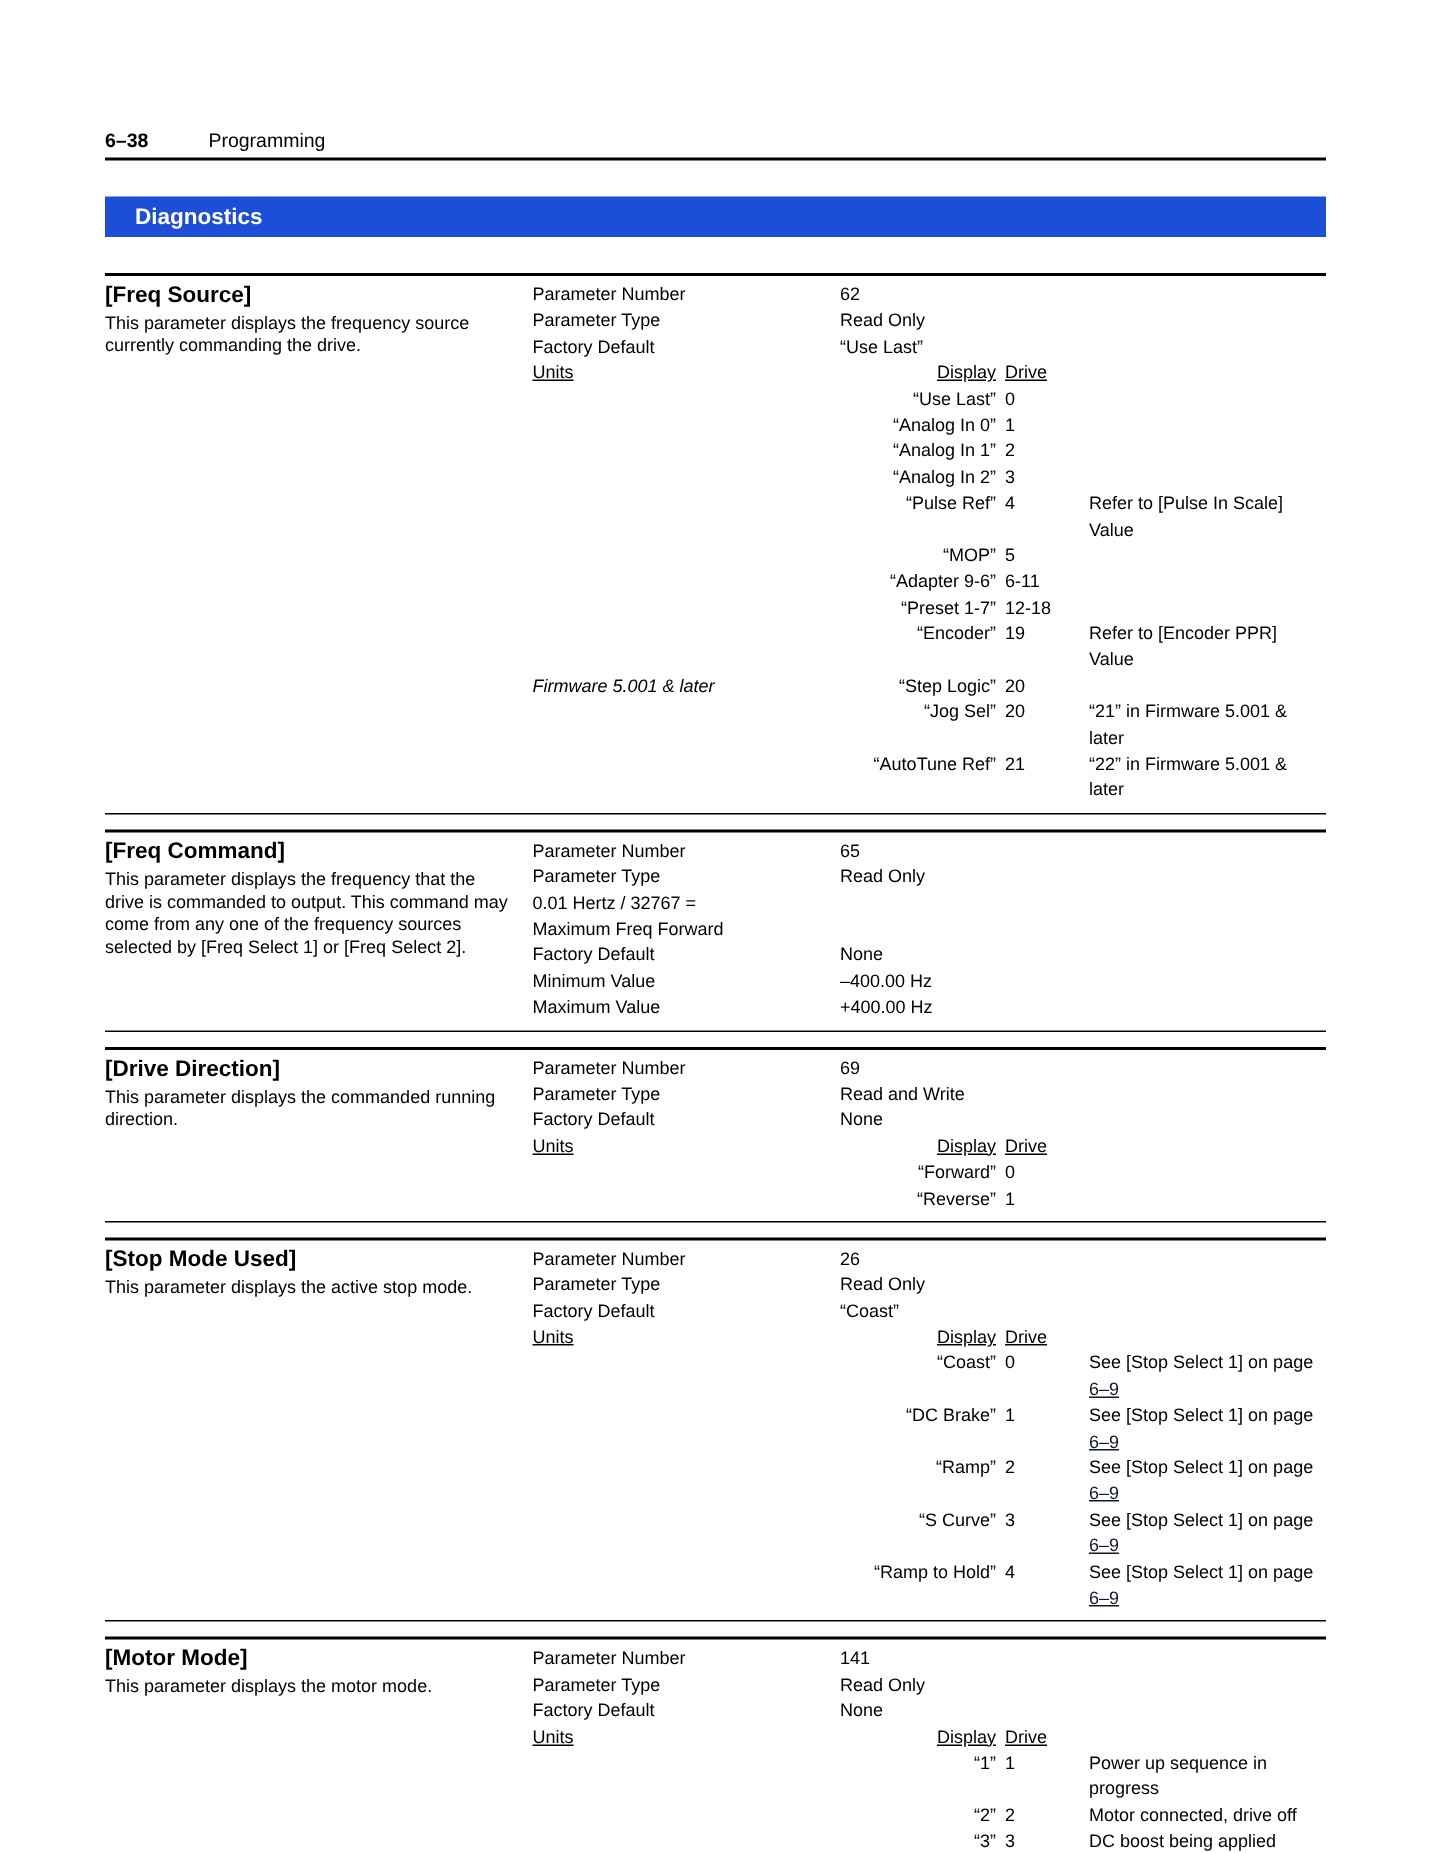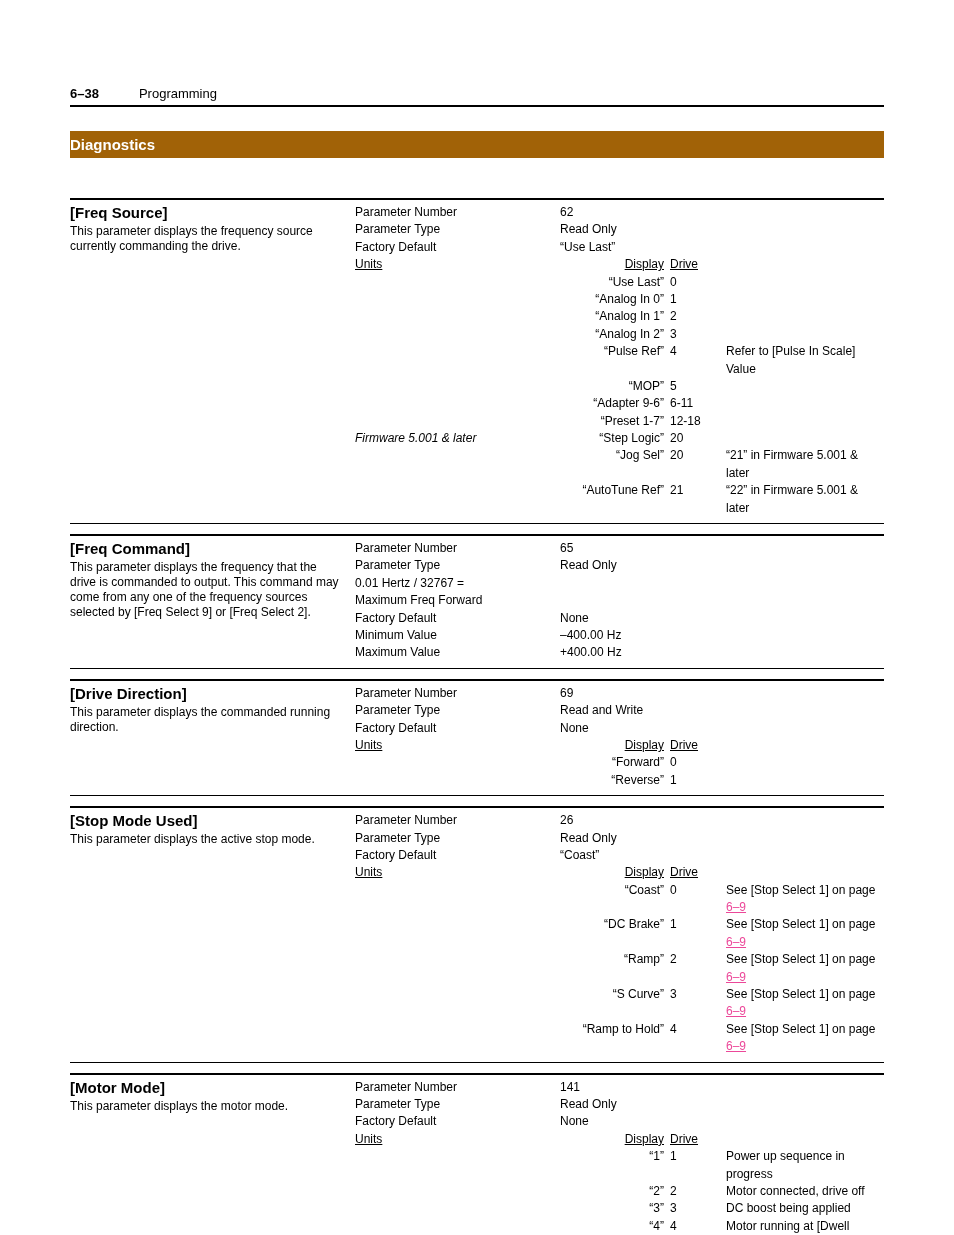--- a/index.html
+++ b/index.html
@@ -16,44 +16,44 @@
     display: flex;
     align-items: baseline;
     gap: 40px;
     border-bottom: 2px solid #000;
     padding-bottom: 4px;
     margin-bottom: 24px;
   }
   .page-num { font-weight: bold; font-size: 13px; margin-top: 36px; }
   .page-title { font-size: 13px; }
   .section-bar {
-    background: #a16207;
+    background: #1d4ed8;
     color: #fff;
     font-weight: bold;
     font-size: 15px;
-    padding: 5px 0;
-    margin-bottom: 40px;
+    padding: 5px 20px;
+    margin-bottom: 24px;
   }
   .param-block {
     border-top: 2px solid #000000;
     border-bottom: 1px solid #000;
     padding: 4px 0 6px 0;
     margin-bottom: 10px;
     display: flex;
   }
   .param-block:last-of-type { margin-bottom: 0; }
   .col-left { width: 285px; padding-right: 10px; }
   .param-name { font-weight: bold; font-size: 15px; line-height: 1.2; margin-bottom: 2px;}
   .param-desc { font-size: 12px; line-height: 1.25; }
   .kv-row { display: flex; line-height: 1.45; }
   .kv-key { width: 205px; }
   .kv-key.firmware { font-style: italic; }
   .kv-val { width: 160px; text-align: left; }
   .u { text-decoration: underline; }
-  .link { color: #ec4899; text-decoration: underline; }
+  .link { color: #0f172a; text-decoration: underline; }
   .valrow { display:flex; line-height:1.45; }
   .valrow .disp { width:110px; text-align:right; padding-right:6px;}
   .valrow .drv  { width:50px; text-align:left;}
   .valrow .note { flex:1; padding-left:6px;}
   .hdr-row .disp,.hdr-row .drv { text-decoration: underline;}
 </style>
 </head>
 <body>
 
 <div class="page-head">
@@ -166,20 +166,30 @@
           <div class="kv-key"></div>
           <div style="flex: 1 1 0%;">
             <div class="valrow">
               <div class="disp">“Preset 1-7”</div>
               <div class="drv">12-18</div>
               <div class="note"></div>
             </div>
           </div>
         </div>
         <div class="kv-row">
+          <div class="kv-key"></div>
+          <div style="flex: 1 1 0%;">
+            <div class="valrow">
+              <div class="disp">“Encoder”</div>
+              <div class="drv">19</div>
+              <div class="note">Refer to [Encoder PPR] Value</div>
+            </div>
+          </div>
+        </div>
+        <div class="kv-row">
           <div class="kv-key firmware">Firmware 5.001 &amp; later</div>
           <div style="flex: 1 1 0%;">
             <div class="valrow">
               <div class="disp">“Step Logic”</div>
               <div class="drv">20</div>
               <div class="note"></div>
             </div>
           </div>
         </div>
         <div class="kv-row">
@@ -200,21 +210,21 @@
               <div class="drv">21</div>
               <div class="note italic">“22” in Firmware 5.001 &amp; later</div>
             </div>
           </div>
         </div>
       </div>
     </div>
     <div class="param-block">
       <div class="col-left">
         <div class="param-name">[Freq Command]</div>
-        <div class="param-desc">This parameter displays the frequency that the drive is commanded to output. This command may come from any one of the frequency sources selected by [Freq Select 9] or [Freq Select 2].</div>
+        <div class="param-desc">This parameter displays the frequency that the drive is commanded to output. This command may come from any one of the frequency sources selected by [Freq Select 1] or [Freq Select 2].</div>
       </div>
       <div style="flex: 1 1 0%;">
         <div class="kv-row">
           <div class="kv-key">Parameter Number</div>
           <div class="kv-val">65</div>
         </div>
         <div class="kv-row">
           <div class="kv-key">Parameter Type</div>
           <div class="kv-val">Read Only</div>
         </div>

